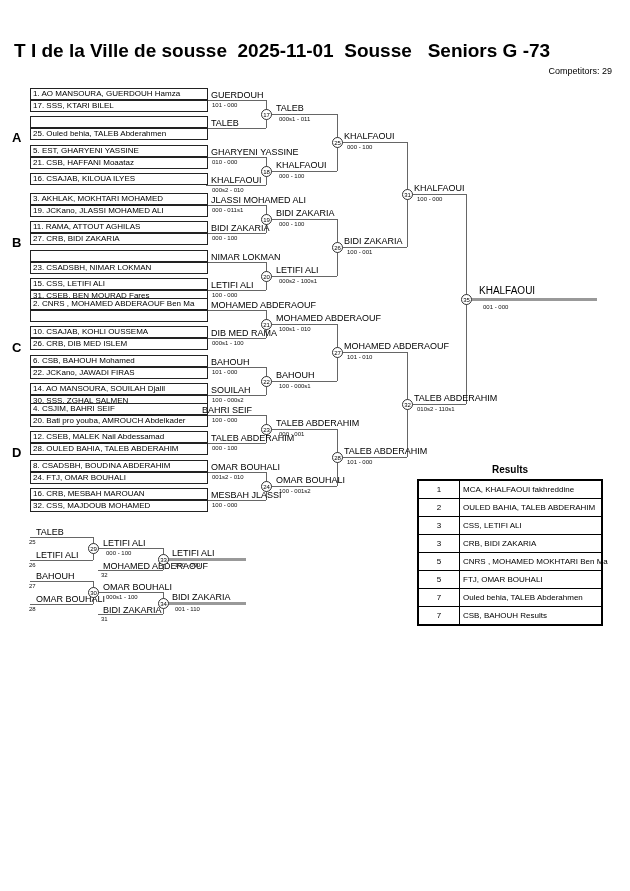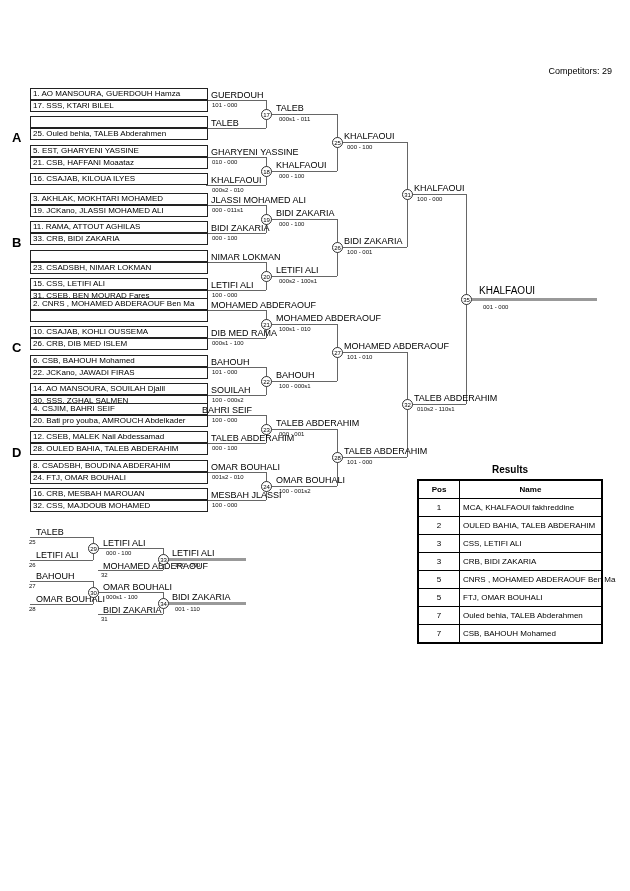--- a/index.html
+++ b/index.html
@@ -20,20 +20,21 @@
   .results table{border-collapse:collapse;width:186px;border:2px solid #000;table-layout:fixed;}
   .results th,.results td{border:1px solid #000;font-size:8px;padding:0 3px;height:17px;white-space:nowrap;overflow:visible;}
   .results th{font-weight:bold;text-align:center;}
   .results .pos{width:34px;text-align:center;}
 </style>
 </head>
 <body>
 
 <div id="page">
 
+  <div class="title">T I de la Ville de sousse  2025-11-01  Sousse   Seniors G -73</div>
   <div class="competitors">Competitors: 29</div>
 
   <div class="sl" style="top:130px">A</div>
   <div class="sl" style="top:235px">B</div>
   <div class="sl" style="top:340px">C</div>
   <div class="sl" style="top:445px">D</div>
 
   <div class="bx" style="top:88px">1. AO MANSOURA, GUERDOUH Hamza</div>
   <div class="bx" style="top:100px">17. SSS, KTARI BILEL</div>
   <div class="bx" style="top:116px"></div>
@@ -65,21 +66,21 @@
   <div class="ms" style="left:279px;top:173px">000 - 100</div>
   <div class="vl" style="left:337px;top:114px;height:57px"></div>
   <div class="mc" style="left:332px;top:137px">25</div>
   <div class="hl" style="left:342px;top:142px;width:65px"></div>
   <div class="wl" style="left:344px;top:131px">KHALFAOUI</div>
   <div class="ms" style="left:347px;top:144px">000 - 100</div>
 
   <div class="bx" style="top:193px">3. AKHLAK, MOKHTARI MOHAMED</div>
   <div class="bx" style="top:205px">19. JCKano, JLASSI MOHAMED ALI</div>
   <div class="bx" style="top:221px">11. RAMA, ATTOUT AGHILAS</div>
-  <div class="bx" style="top:233px">33. CRB, BIDI ZAKARIA</div>
+  <div class="bx" style="top:233px">27. CRB, BIDI ZAKARIA</div>
   <div class="bx" style="top:250px"></div>
   <div class="bx" style="top:262px">23. CSADSBH, NIMAR LOKMAN</div>
   <div class="bx" style="top:278px">15. CSS, LETIFI ALI</div>
   <div class="bx" style="top:290px">31. CSEB, BEN MOURAD Fares</div>
   <div class="hl" style="left:206px;top:205px;width:60px"></div>
   <div class="hl" style="left:206px;top:233px;width:60px"></div>
   <div class="hl" style="left:206px;top:262px;width:60px"></div>
   <div class="hl" style="left:206px;top:290px;width:60px"></div>
   <div class="wl" style="left:211px;top:195px">JLASSI MOHAMED ALI</div>
   <div class="ms" style="left:212px;top:207px">000 - 011s1</div>
@@ -229,53 +230,49 @@
   <div class="vl" style="left:163px;top:592px;height:22px"></div>
   <div class="mc" style="left:158px;top:598px">34</div>
   <div class="wl" style="left:172px;top:592px">BIDI ZAKARIA</div>
   <div class="thick" style="left:168px;top:602px;width:78px"></div>
   <div class="ms" style="left:175px;top:606px">001 - 110</div>
 
   <div class="results">
     <div class="rt">Results</div>
     <table>
       <tbody>
-          <tr>
-        <th class="pos">Pos</th>
-        <th>Name</th>
-      </tr>
       <tr>
             <td class="pos">1</td>
             <td>MCA, KHALFAOUI fakhreddine</td>
           </tr>
       <tr>
             <td class="pos">2</td>
             <td>OULED BAHIA, TALEB ABDERAHIM</td>
           </tr>
       <tr>
             <td class="pos">3</td>
             <td>CSS, LETIFI ALI</td>
           </tr>
       <tr>
             <td class="pos">3</td>
             <td>CRB, BIDI ZAKARIA</td>
           </tr>
       <tr>
             <td class="pos">5</td>
-            <td>CNRS , MOHAMED ABDERAOUF Ben Ma</td>
+            <td>CNRS , MOHAMED MOKHTARI Ben Ma</td>
           </tr>
       <tr>
             <td class="pos">5</td>
             <td>FTJ, OMAR BOUHALI</td>
           </tr>
       <tr>
             <td class="pos">7</td>
             <td>Ouled behia, TALEB Abderahmen</td>
           </tr>
       <tr>
             <td class="pos">7</td>
-            <td>CSB, BAHOUH Mohamed</td>
+            <td>CSB, BAHOUH Results</td>
           </tr>
     </tbody>
       </table>
   </div>
 
 </div>
 
 </body></html>

